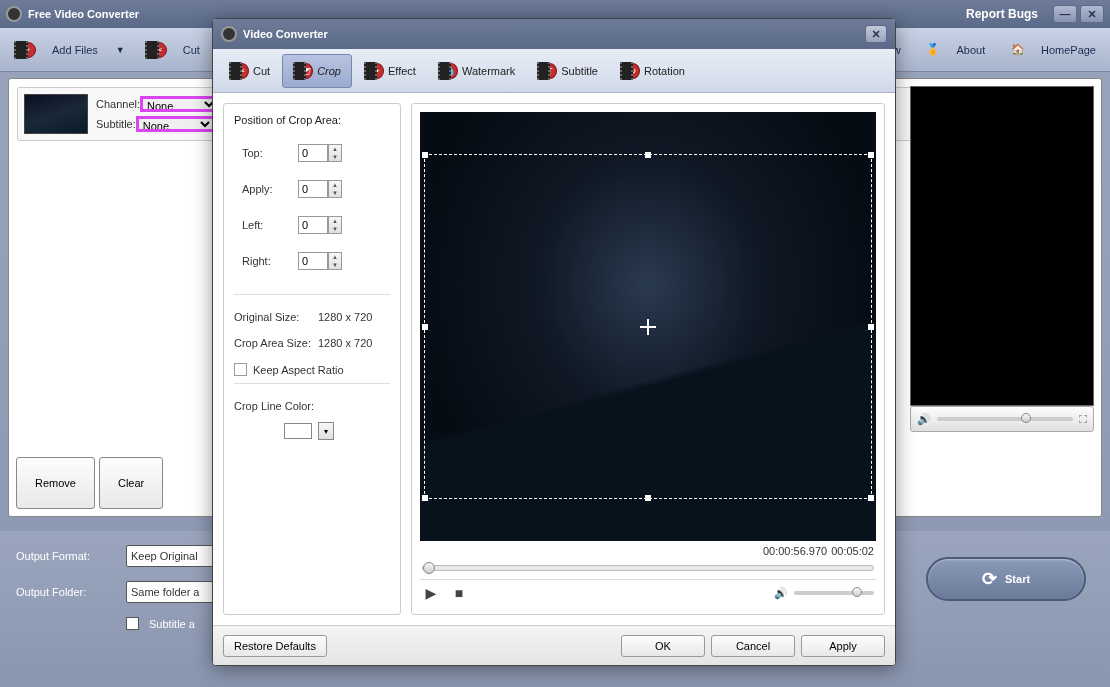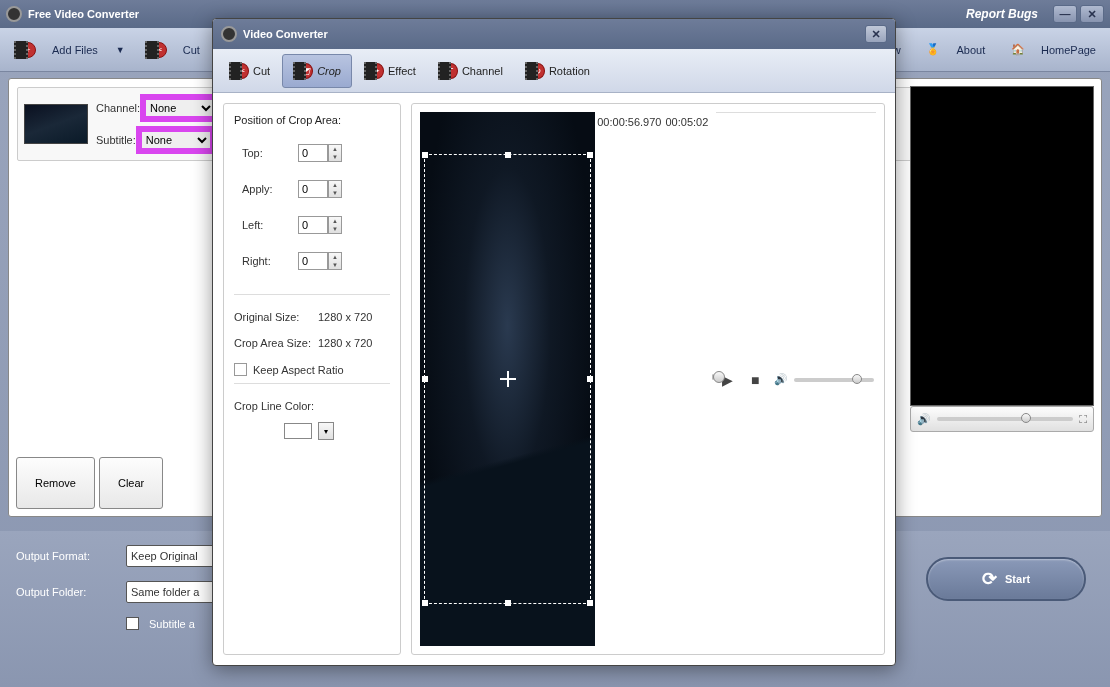--- a/index.html
+++ b/index.html
@@ -3,39 +3,39 @@
 <meta charset="utf-8">
 <style>
 * { box-sizing: border-box; margin: 0; padding: 0; font-family: Tahoma, Arial, sans-serif; font-size: 11px; }
 body { width: 1110px; height: 687px; background: #d0d0d0; position: relative; overflow: hidden; }
 
 
 .main-window { position: absolute; left: 0; top: 0; width: 1110px; height: 687px; background: linear-gradient(#9aa5bd, #8a96b0); }
 .main-titlebar { height: 28px; background: linear-gradient(#6e7c99, #5a6a88); display: flex; align-items: center; padding: 0 6px; color: #fff; font-size: 13px; font-weight: bold; }
 .main-titlebar .logo { width: 16px; height: 16px; background: #333; border-radius: 50%; border: 2px solid #999; margin-right: 6px; }
 .main-titlebar .spacer { flex: 1; }
-.main-titlebar .report { padding: 2px 6px; margin-right: 6px; color: #fff; cursor: pointer; font-size: 12px; font-style: italic; }
+.main-titlebar .report { padding: 2px 6px; margin-right: 6px; color: #fff; cursor: pointer; font-size: 12px; }
 .winbtn { width: 24px; height: 18px; background: linear-gradient(#b0bad0, #8894b0); border: 1px solid #5a6a88; border-radius: 3px; margin-left: 3px; display: flex; align-items: center; justify-content: center; cursor: pointer; color: #2a3450; font-weight: bold; }
 
 .main-toolbar { height: 44px; padding: 4px 6px; border-bottom: 1px solid #7a86a0; display: flex; align-items: center; gap: 4px; background: linear-gradient(#c9d3e6, #a8b4cc); }
 .main-toolbar .right { margin-left: auto; display: flex; gap: 10px; }
 .tbtn { display: flex; align-items: center; gap: 16px; padding: 4px 8px; cursor: pointer; color: #1a2a50; }
 .tbtn .ticon { width: 22px; height: 22px; display: flex; align-items: center; justify-content: center; }
 .filmstrip { width: 14px; height: 18px; background: #222; border-left: 2px dotted #666; border-right: 2px dotted #666; position: relative; }
 .redcircle { width: 16px; height: 16px; background: #c03030; border-radius: 50%; border: 1px solid #8a1010; display: flex; align-items: center; justify-content: center; color: #fff; font-size: 9px; }
 .caret { font-size: 9px; margin-left: 2px; }
 
 .main-body { position: absolute; left: 8px; top: 78px; right: 8px; bottom: 170px; background: #fff; border: 1px solid #888; border-radius: 3px; padding: 8px; display: flex; gap: 8px; }
 .file-list { flex: 1; }
 .file-item { display: flex; align-items: center; gap: 8px; padding: 6px; border: 1px solid #ccc; border-radius: 2px; background: #f8f8f8; }
 .thumb { width: 64px; height: 40px; background: linear-gradient(160deg, #0a1020 0%, #1a2838 50%, #0a1a28 100%); border: 1px solid #444; }
 .meta { display: flex; flex-direction: column; gap: 4px; }
 .meta-row { display: flex; align-items: center; }
 .meta-row label { color: #333; }
-.meta-row select { width: 80px; height: 28px; border: 6px solid #d946ef; font-size: 11px; }
+.meta-row select { width: 80px; height: 16px; border: 3px solid #d946ef; font-size: 11px; }
 .list-buttons { position: absolute; left: 16px; bottom: 178px; display: flex; gap: 4px; }
 .std-btn { padding: 19px 18px; background: linear-gradient(#fdfdfd, #e8e8e8); border: 1px solid #888; border-radius: 3px; cursor: pointer; font-size: 11px; }
 
 .preview-pane { position: absolute; right: 16px; top: 86px; width: 184px; }
 .preview-video { width: 184px; height: 320px; background: #000; border: 1px solid #666; }
 .preview-time { text-align: right; padding: 4px 2px; font-size: 11px; color: #222; background: #fff; }
 .preview-controls { height: 26px; background: linear-gradient(#fdfdfd, #e0e0e0); border: 1px solid #aaa; border-radius: 3px; display: flex; align-items: center; padding: 0 6px; gap: 6px; }
 
 .bottom-panel { position: absolute; left: 0; right: 0; bottom: 0; height: 156px; padding: 14px 16px; background: linear-gradient(#9aa5bd, #8a96b0); }
 .form-row { display: flex; align-items: center; gap: 10px; margin-bottom: 14px; color: #fff; font-size: 12px; }
@@ -66,21 +66,21 @@
 .spinbox .spbtn { width: 14px; height: 18px; border: 1px solid #999; background: linear-gradient(#f8f8f8, #e0e0e0); display: flex; flex-direction: column; cursor: pointer; }
 .spinbox .spbtn div { flex: 1; display: flex; align-items: center; justify-content: center; font-size: 6px; color: #555; }
 .hr { border: none; border-top: 1px solid #ddd; margin: 6px 0 16px; }
 .info-row { display: flex; margin-bottom: 14px; color: #333; }
 .info-row .ilbl { width: 84px; }
 .checkbox-row { display: flex; align-items: center; gap: 6px; color: #333; margin-bottom: 1px;}
 .color-row { display: flex; align-items: center; gap: 6px; }
 .color-swatch { width: 28px; height: 16px; border: 1px solid #888; background: #fff; }
 .color-dd { width: 16px; height: 18px; border: 1px solid #888; background: linear-gradient(#f8f8f8, #e0e0e0); display: flex; align-items: center; justify-content: center; font-size: 8px; }
 
-.preview-col { flex: 1; border: 1px solid #ccc; border-radius: 3px; padding: 8px; display: flex; flex-direction: row; }
+.preview-col { flex: 1; border: 1px solid #ccc; border-radius: 3px; padding: 8px; display: flex; flex-direction: column; }
 .video-wrap { flex: 1; background: #000; position: relative; }
 .crop-overlay { position: absolute; left: 4px; top: 42px; right: 4px; bottom: 42px; border: 1px dashed #fff; }
 .crop-overlay .handle { position: absolute; width: 6px; height: 6px; background: #fff; }
 .crop-overlay .h-tl { left: -3px; top: -3px; } .crop-overlay .h-tr { right: -3px; top: -3px; }
 .crop-overlay .h-bl { left: -3px; bottom: -3px; } .crop-overlay .h-br { right: -3px; bottom: -3px; }
 .crop-overlay .h-tm { left: 50%; top: -3px; margin-left:-3px;} .crop-overlay .h-bm { left: 50%; bottom: -3px; margin-left:-3px;}
 .crop-overlay .h-ml { left: -3px; top: 50%; margin-top:-3px;} .crop-overlay .h-mr { right: -3px; top: 50%; margin-top:-3px;}
 .center-cross { position: absolute; left: 50%; top: 50%; width: 16px; height: 16px; margin: -8px 0 0 -8px; }
 .center-cross::before, .center-cross::after { content: ''; position: absolute; background: #fff; }
 .center-cross::before { left: 7px; top: 0; width: 2px; height: 16px; }
@@ -232,23 +232,30 @@
     <div class="dtab">
       <div class="ic">
           <div class="filmstrip"></div>
           <div class="redcircle" style="margin-left:-8px">✦</div>
         </div>
       <span>Effect</span>
     </div>
     <div class="dtab">
       <div class="ic">
           <div class="filmstrip"></div>
+          <div class="redcircle" style="margin-left:-8px">💧</div>
+        </div>
+      <span>Watermark</span>
+    </div>
+    <div class="dtab">
+      <div class="ic">
+          <div class="filmstrip"></div>
           <div class="redcircle" style="margin-left:-8px">T</div>
         </div>
-      <span>Channel</span>
+      <span>Subtitle</span>
     </div>
     <div class="dtab">
       <div class="ic">
           <div class="filmstrip"></div>
           <div class="redcircle" style="margin-left:-8px">↻</div>
         </div>
       <span>Rotation</span>
     </div>
   </div>
 
@@ -347,13 +354,20 @@
         <div class="vol">
           <span style="color:#666">🔊</span>
           <div class="vtrack">
               <div class="vthumb"></div>
             </div>
         </div>
       </div>
     </div>
   </div>
 
+  <div class="dlg-footer">
+    <button class="fbtn small">Restore Defaults</button>
+    <div class="spacer"></div>
+    <button class="fbtn">OK</button>
+    <button class="fbtn">Cancel</button>
+    <button class="fbtn">Apply</button>
+  </div>
 </div>
 
 </body></html>

